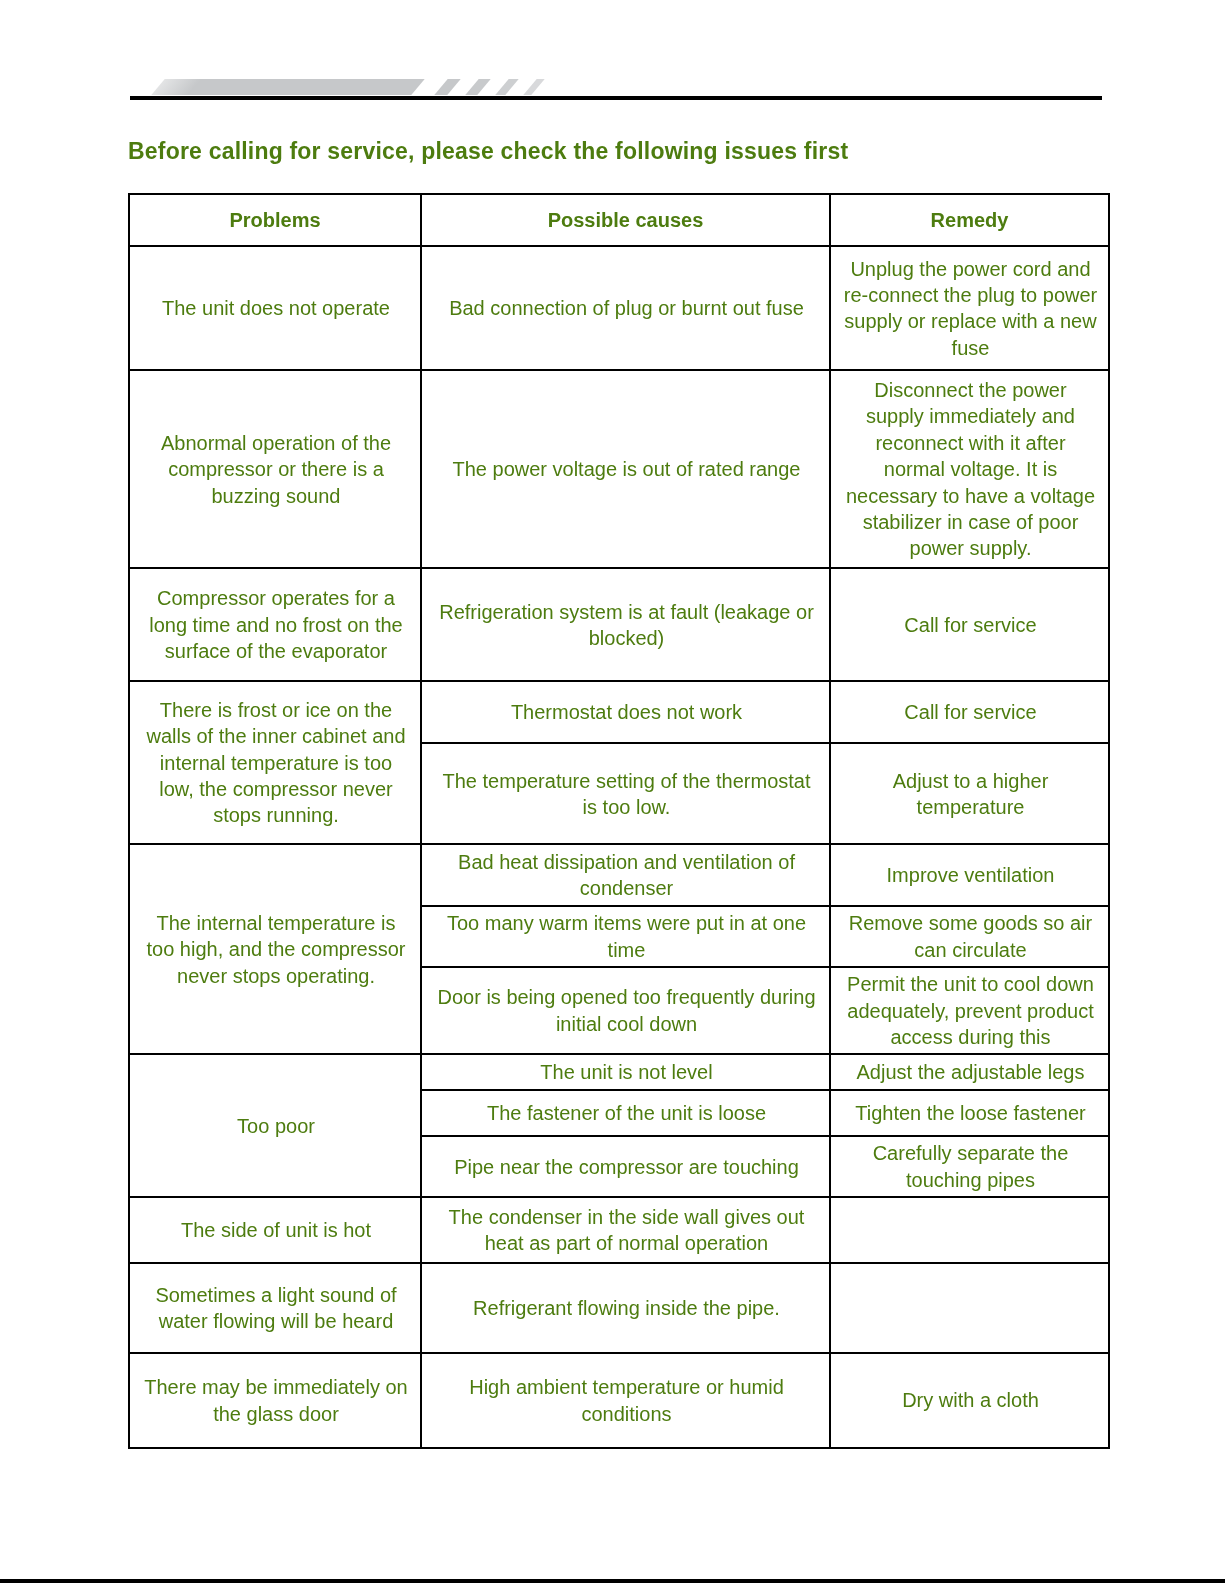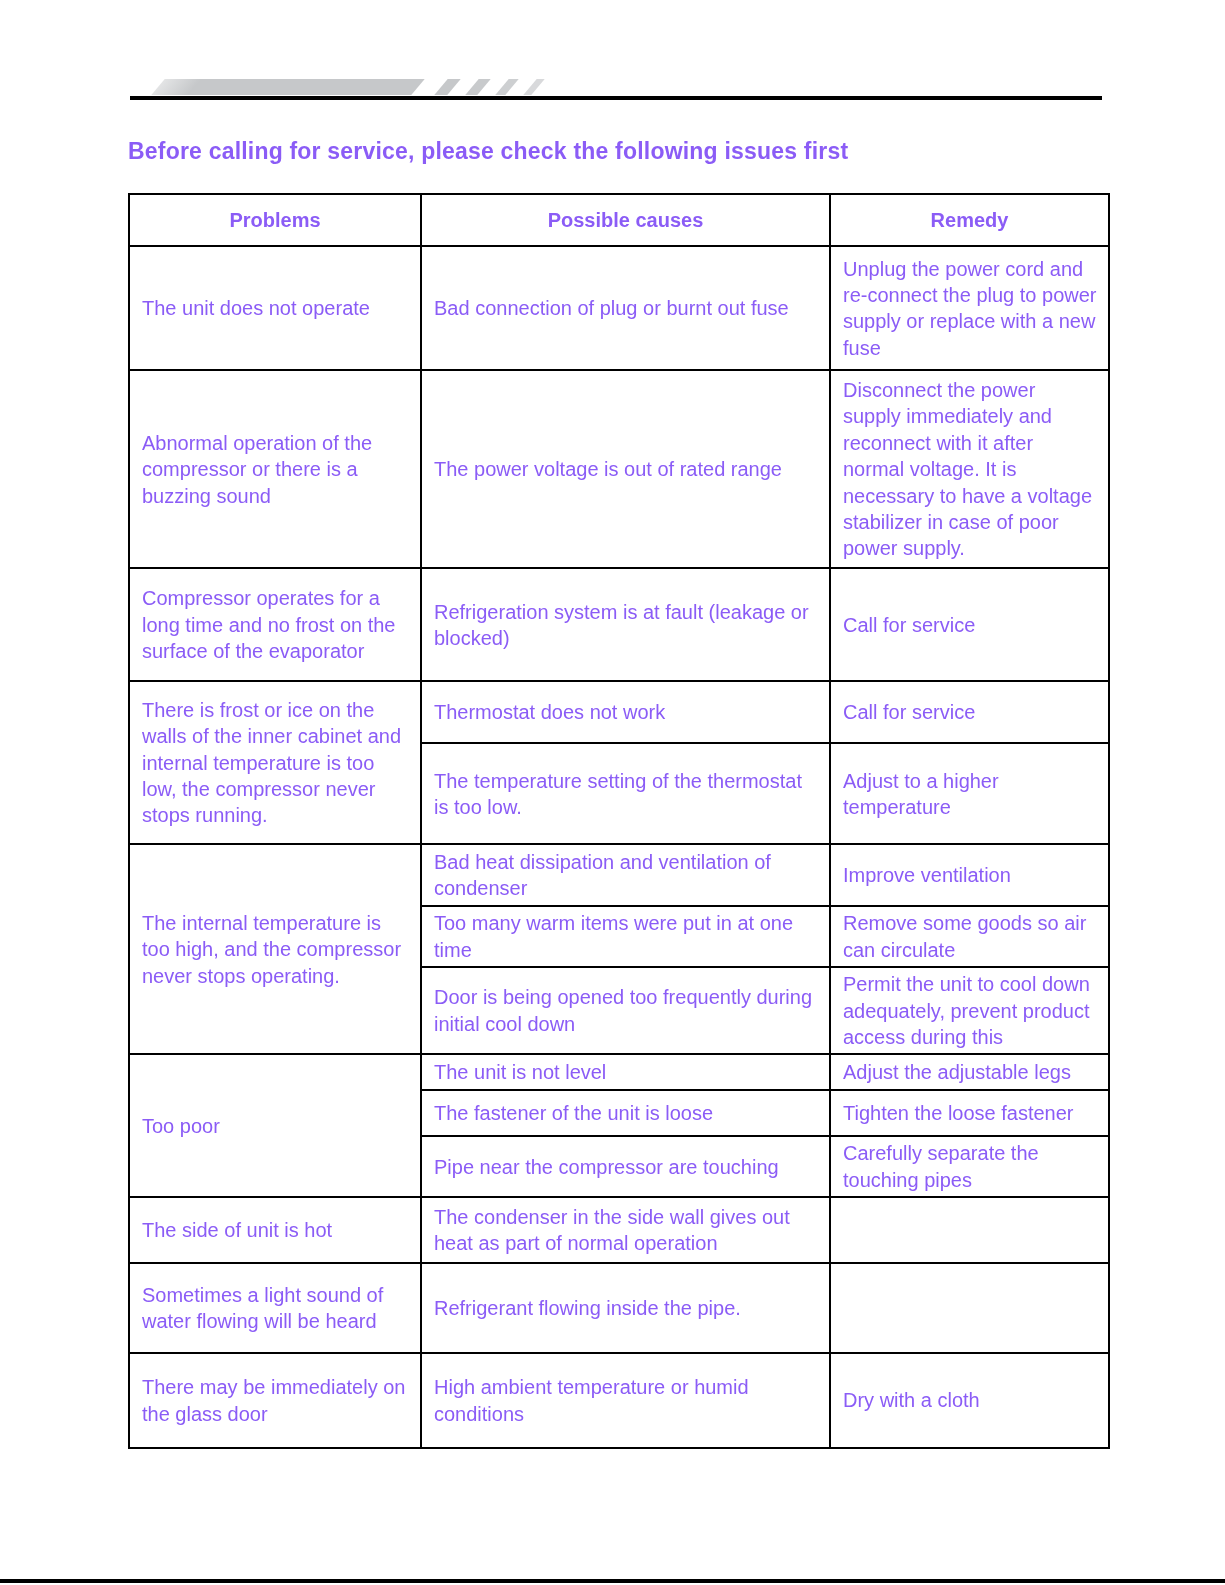--- a/index.html
+++ b/index.html
@@ -2,21 +2,21 @@
 <html><head>
 <meta charset="utf-8">
 <style>
   html, body { margin: 0; padding: 0; background: #ffffff; }
   .page {
     position: relative;
     width: 1225px;
     height: 1585px;
     background: #ffffff;
     font-family: "Liberation Sans", sans-serif;
-    color: #8b5cf6;
+    color: #4d7c0f;
     overflow: hidden;
   }
 
   
   .deco { position: absolute; top: 79px; left: 0; width: 1225px; height: 18px; }
   .deco .bar {
     position: absolute; top: 0; height: 16px;
     transform: skewX(-40deg);
   }
   .deco .main {
@@ -53,21 +53,21 @@
     border: 2px solid #000000;
     font-size: 20px;
     line-height: 1.32;
     vertical-align: middle;
     padding: 3px 10px 3px 12px;
     overflow: hidden;
   }
   table.trouble th {
     text-align: center; font-weight: bold; padding: 12px 4px;
   }
-  table.trouble td { font-weight: normal; text-align: left; }
+  table.trouble td { font-weight: normal; text-align: center; }
   td.tight { line-height: 1.18; padding-top: 1px; padding-bottom: 1px; }
 
   tr.hr  { height: 30px; }
   tr.r2  { height: 124px; }
   tr.r3  { height: 198px; }
   tr.r4  { height: 113px; }
   tr.r5a { height: 62px; }
   tr.r5b { height: 101px; }
   tr.r6a { height: 62px; }
   tr.r6b { height: 60px; }

